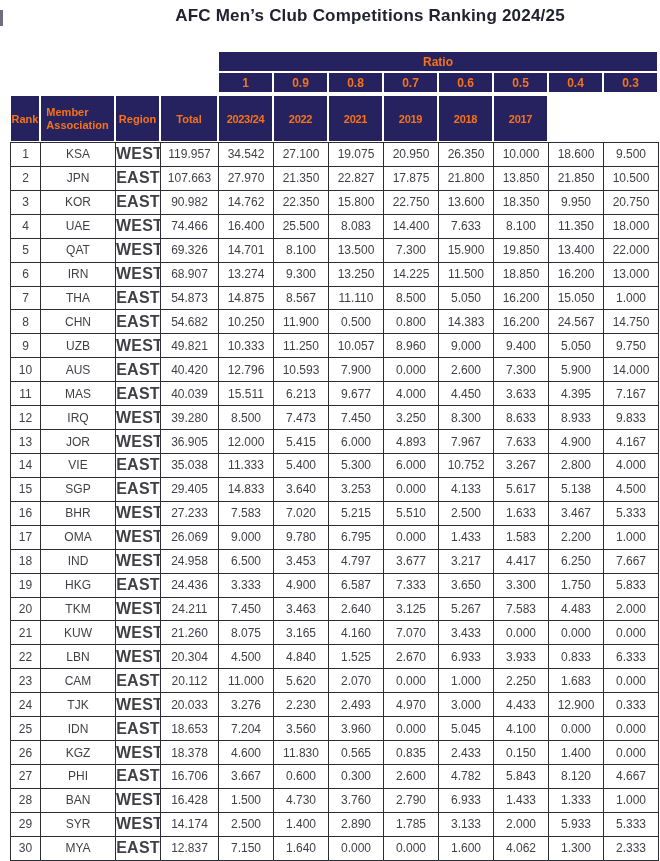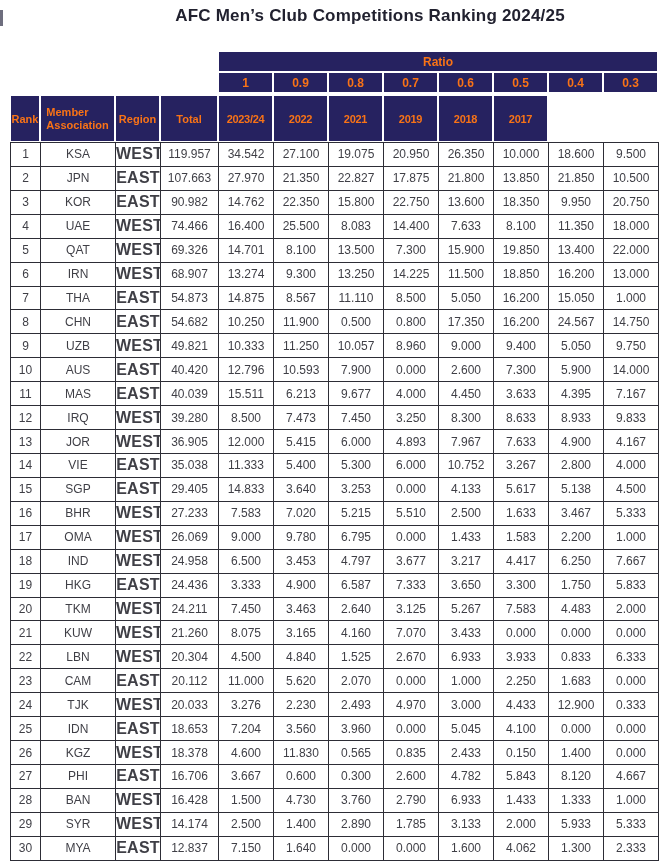--- a/index.html
+++ b/index.html
@@ -219,21 +219,21 @@
         </tr>
         <tr>
           <td>8</td>
           <td>CHN</td>
           <td class="region">EAST</td>
           <td>54.682</td>
           <td>10.250</td>
           <td>11.900</td>
           <td>0.500</td>
           <td>0.800</td>
-          <td>17.350</td>
+          <td>14.383</td>
           <td>16.200</td>
           <td>24.567</td>
           <td>14.750</td>
         </tr>
         <tr>
           <td>9</td>
           <td>UZB</td>
           <td class="region">WEST</td>
           <td>49.821</td>
           <td>10.333</td>

